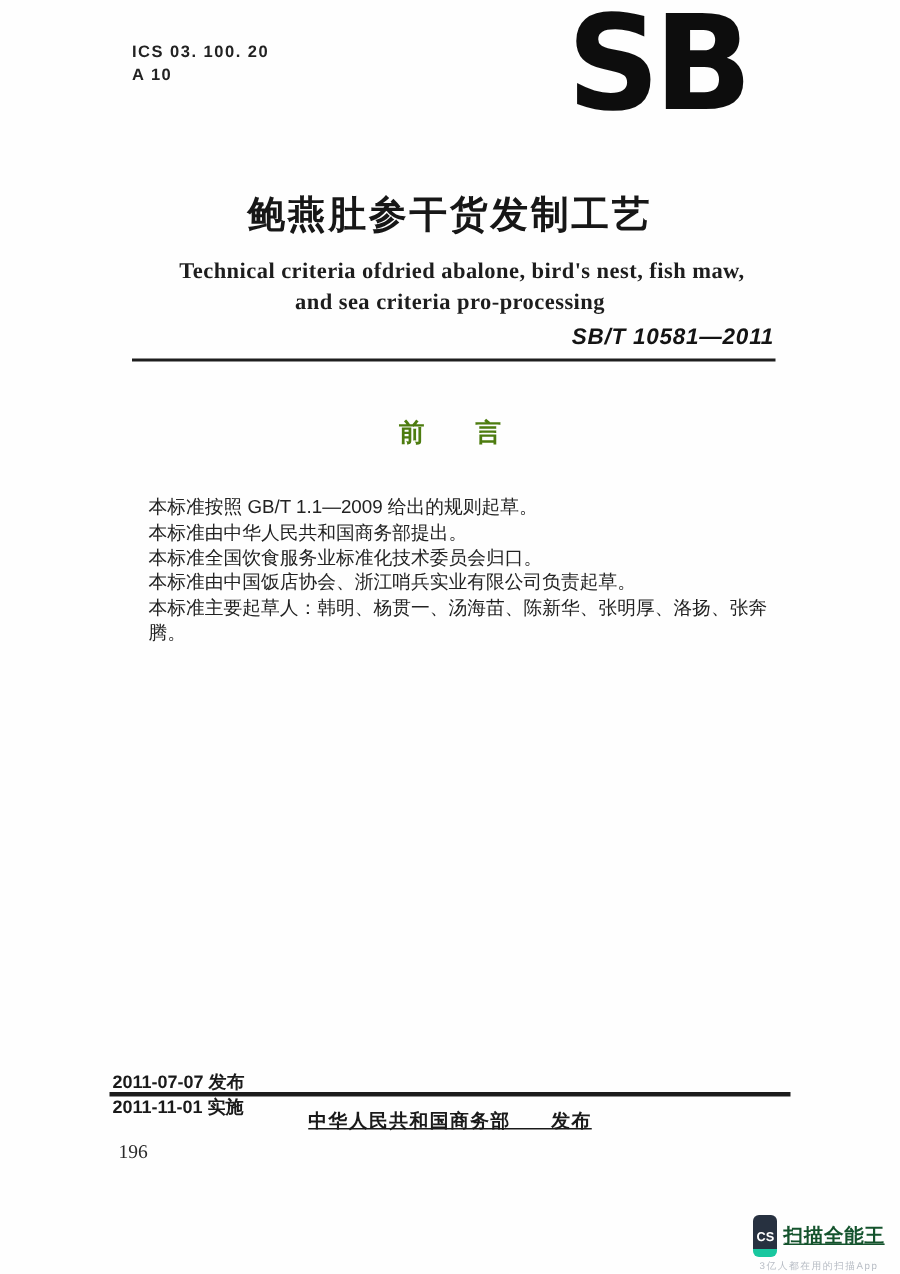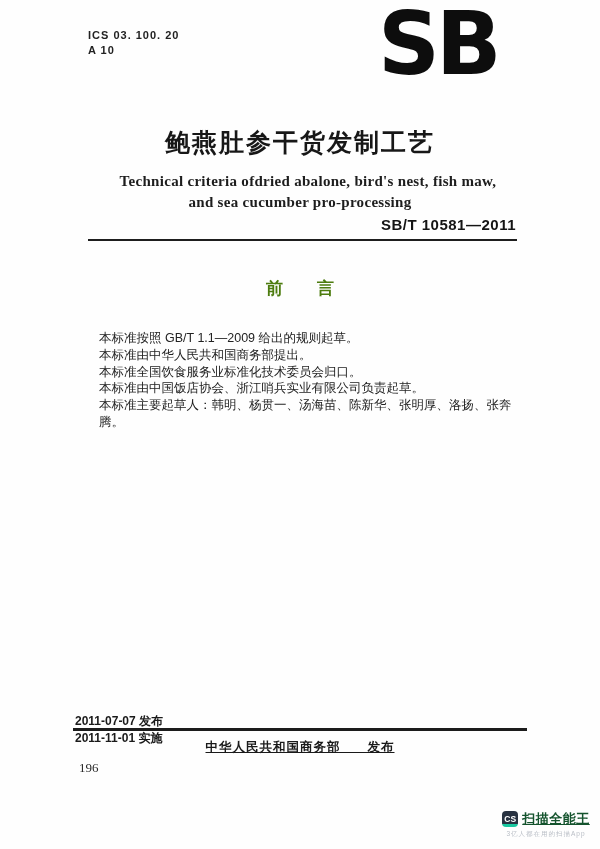--- a/index.html
+++ b/index.html
@@ -61,20 +61,21 @@
   .title-en-1 { top: 173px; margin-left: 16px; }
   .title-en-2 { top: 194px; }
   .standard-no {
     position: absolute;
     right: 84px;
     top: 216px;
     font-size: 15px;
     font-weight: bold;
     letter-spacing: 0.5px;
     color: #141414;
+    font-style: italic;
   }
   .rule-top {
     position: absolute;
     left: 88px;
     top: 239px;
     width: 429px;
     height: 2px;
     background: #1e1e1e;
   }
   
@@ -145,21 +146,21 @@
     text-align: center;
   }
   .watermark-row {
     display: flex;
     align-items: center;
     justify-content: center;
     gap: 4px;
   }
   .cs-badge {
     width: 16px;
-    height: 16px;
+    height: 28px;
     border-radius: 4px;
     background: linear-gradient(to bottom, #273140 0 82%, #19c79f 82% 100%);
     color: #ffffff;
     font-size: 8.5px;
     font-weight: bold;
     display: flex;
     align-items: center;
     justify-content: center;
     letter-spacing: 0;
   }
@@ -186,21 +187,21 @@
 
   <div class="ics-block">
     <div>ICS 03. 100. 20</div>
     <div>A 10</div>
   </div>
 
   <div class="sb-logo">SB</div>
 
   <div class="title-zh">鲍燕肚参干货发制工艺</div>
   <div class="title-en title-en-1">Technical criteria ofdried abalone, bird's  nest, fish maw,</div>
-  <div class="title-en title-en-2">and sea cucumber pro-processing</div>
+  <div class="title-en title-en-2">and sea criteria pro-processing</div>
 
   <div class="standard-no">SB/T 10581—2011</div>
   <div class="rule-top"></div>
 
   <div class="foreword-heading">前　　言</div>
 
   <div class="foreword-body">
     <div>本标准按照 GB/T 1.1—2009 给出的规则起草。</div>
     <div>本标准由中华人民共和国商务部提出。</div>
     <div>本标准全国饮食服务业标准化技术委员会归口。</div>

